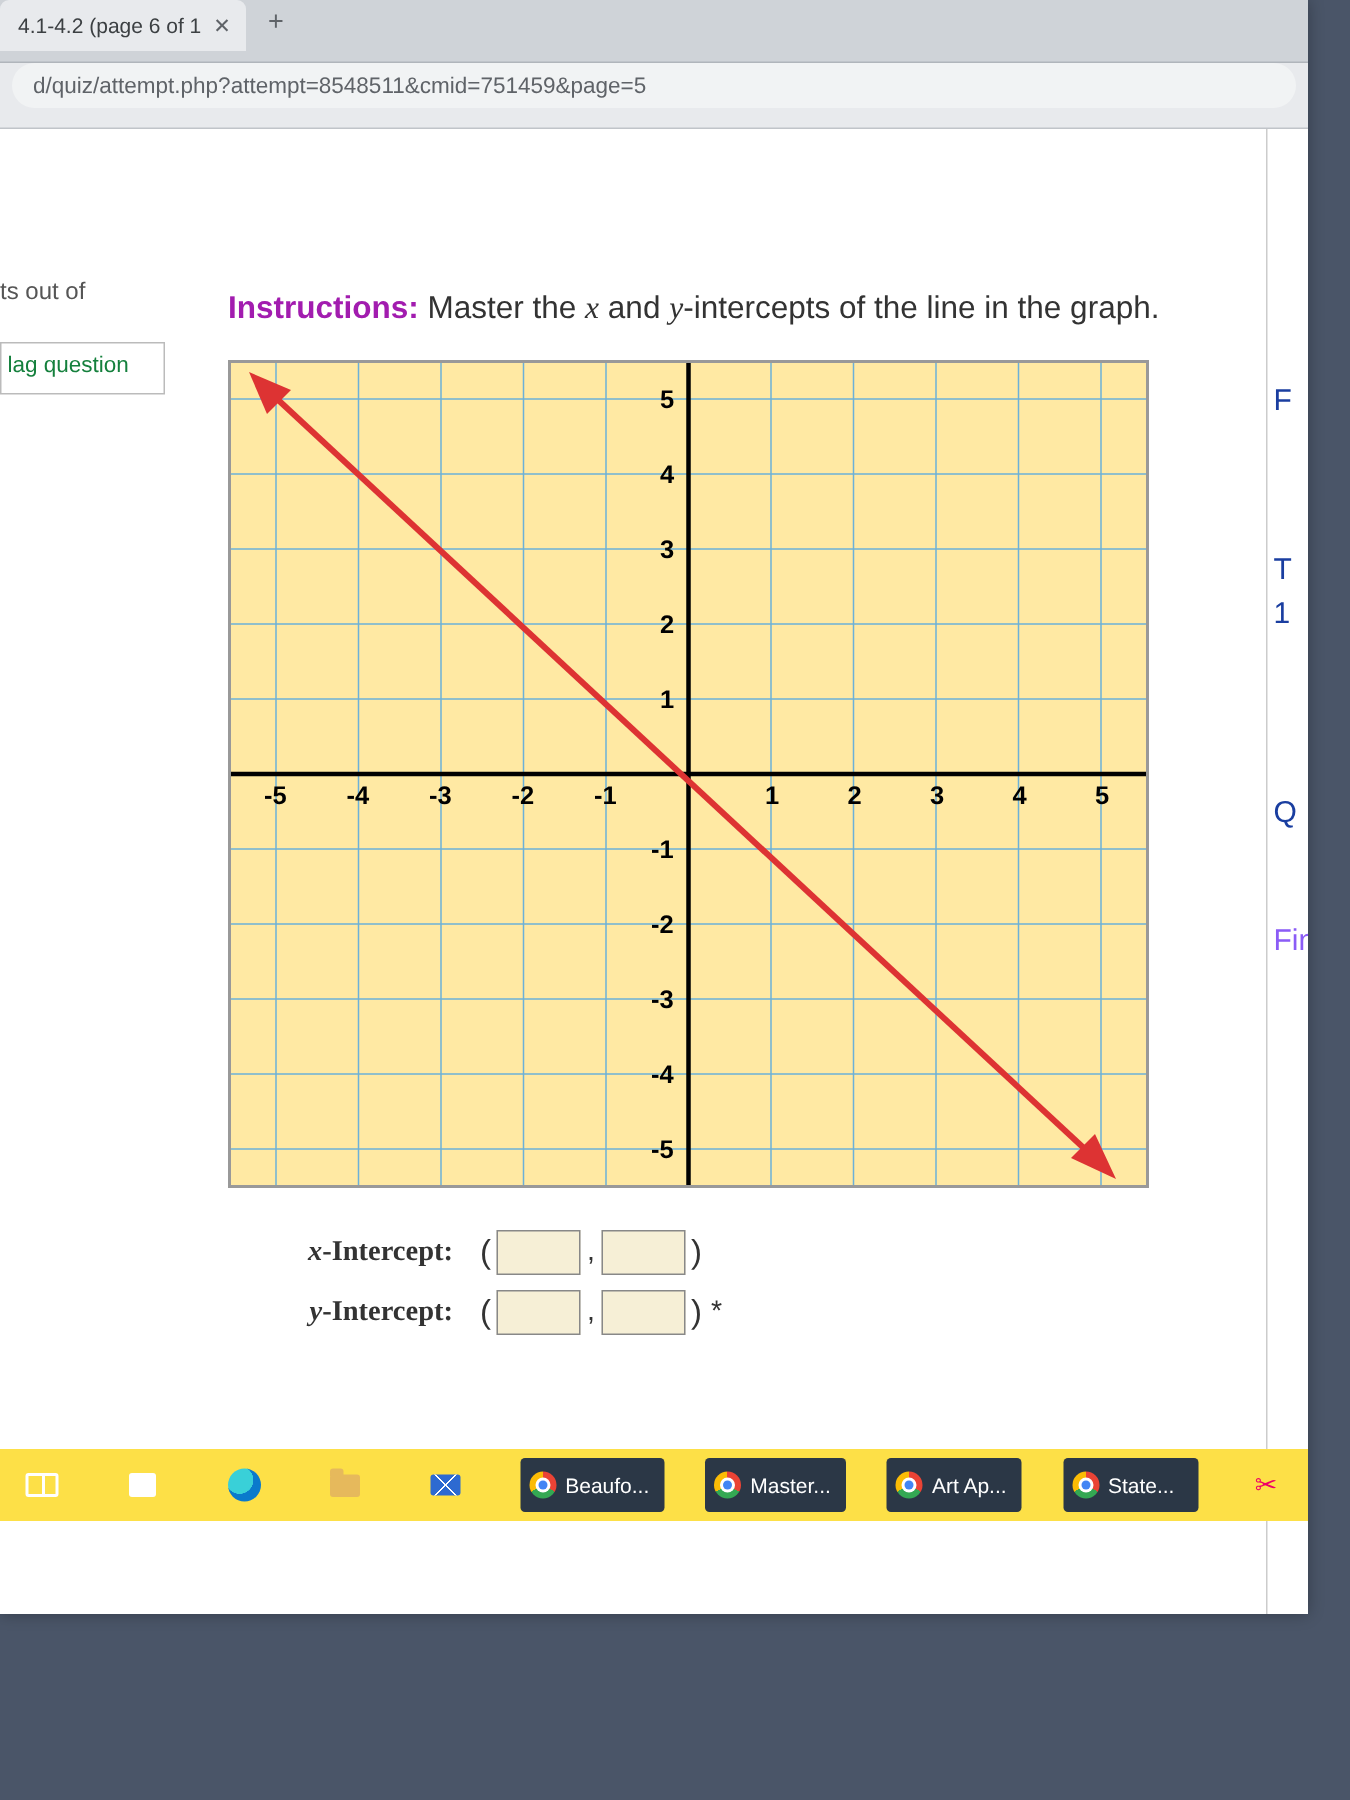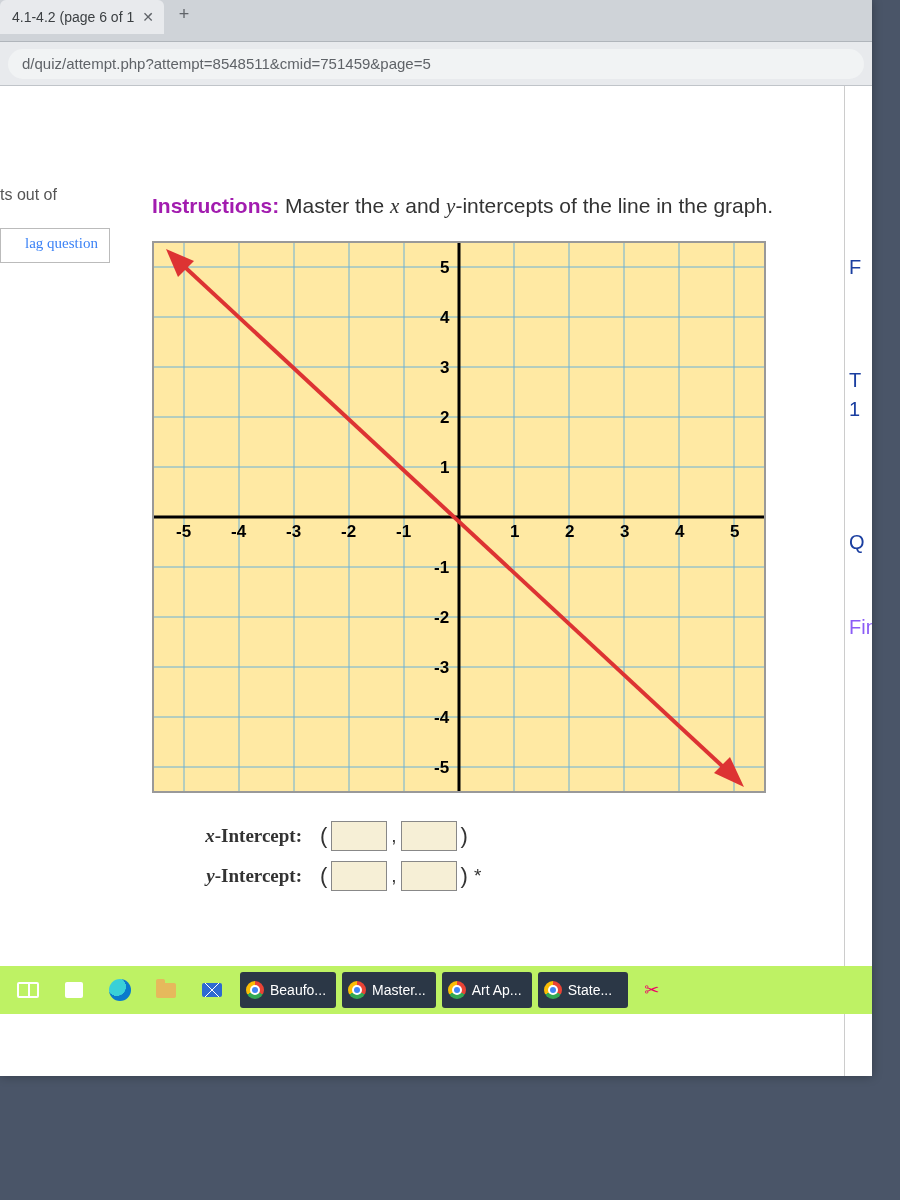--- a/index.html
+++ b/index.html
@@ -42,21 +42,21 @@
     display: flex; align-items: center; justify-content: center;
     color: #5f6368; font-size: 18px; margin-left: 6px; margin-bottom: 3px;
     cursor: pointer;
   }
 
   
   .urlrow {
     height: 44px;
     background: #e8eaed;
     display: flex;
-    align-items: center;
+    align-items: flex-start;
     padding: 0 8px;
     border-bottom: 1px solid #c0c4c9;
   }
   .urlbar {
     flex: 1;
     height: 30px;
     background: #f1f3f4;
     border-radius: 15px;
     display: flex;
     align-items: center;
@@ -78,26 +78,25 @@
   .sidebar-frag {
     position: absolute;
     left: 0; top: 94px;
     width: 110px;
     font-size: 16px;
     color: #555;
   }
   .sidebar-frag .pts { padding: 6px 4px 10px 0; text-align: left; }
   .sidebar-frag .flagbox {
     border: 1px solid #bbb;
-    padding: 6px 8px 10px 24px;
+    padding: 6px 8px 10px 4px;
     margin-top: 14px;
-    color: #3b82f6;
+    color: #15803d;
     font-size: 15px;
     text-align:left;
-    font-family:Liberation Serif, serif;
   }
 
   .qmain {
     position: absolute;
     left: 152px;
     top: 104px;
     width: 660px;
   }
   .instructions {
     font-size: 21px;
@@ -154,25 +153,26 @@
     color: #1a3ea0;
     overflow: hidden;
   }
   .rightsliver div { margin: 52px 2px 0 4px; white-space: nowrap; }
 
   
   .taskbar {
     position: absolute;
     left: 0; bottom: 62px;
     width: 872px; height: 48px;
-    background: #bef264;
+    background: #fde047;
     display: flex;
     align-items: center;
     padding: 0 6px;
     gap: 2px;
+    justify-content: space-between;
   }
   .taskbar .ticon {
     width: 44px; height: 40px;
     display:flex; align-items:center; justify-content:center;
     color:#fff; font-size:18px;
     border-radius:3px;
   }
   .taskbar .tbtn {
     height: 36px;
     display: flex; align-items: center;

